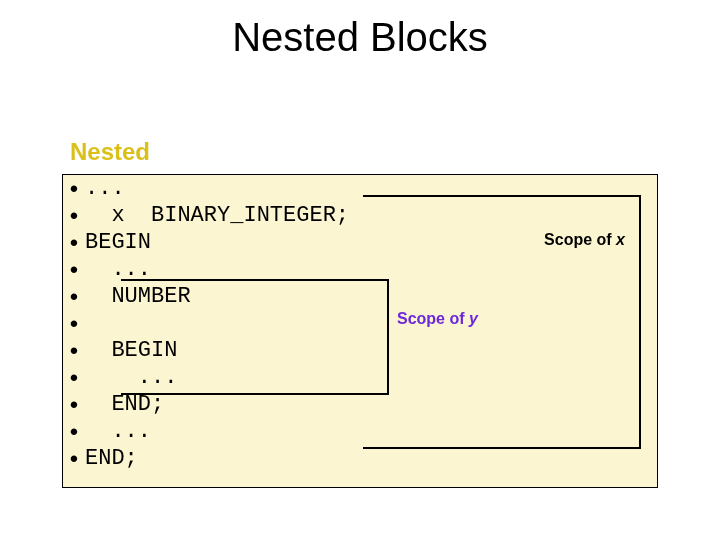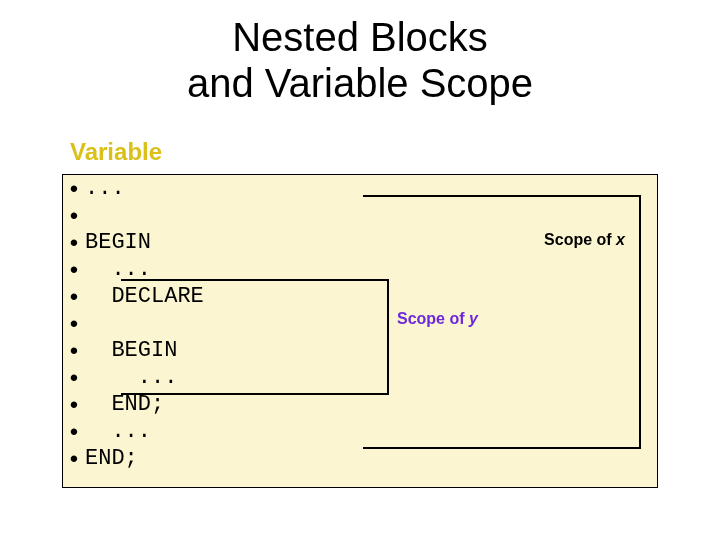--- a/index.html
+++ b/index.html
@@ -20,55 +20,55 @@
   .bracket-y { left: 58px; top: 104px; width: 268px; height: 116px; }
   .bracket-x { left: 300px; top: 20px; width: 278px; height: 254px; }
 </style>
 </head>
 <body>
 
 <div class="slide">
 
   <div class="title">
     <span>Nested Blocks</span><br>
-    <span>and Variable Scope</span>
   </div>
 
-  <div class="subhead">Variable</div>
+  <div class="subhead">Nested</div>
 
   <div class="codebox">
 
     <div class="bracket bracket-x"></div>
     <div class="bracket bracket-y"></div>
 
     <div class="scope-x-label">
       <span>Scope of </span><i>x</i>
     </div>
     <div class="scope-y-label">
       <span>Scope of </span><i>y</i>
     </div>
 
     <div class="codeline">
         <span class="bullet">•</span>
         <span class="text">...</span>
       </div>
     <div class="codeline">
         <span class="bullet">•</span>
+        <span class="text">  x  BINARY_INTEGER;</span>
       </div>
     <div class="codeline">
         <span class="bullet">•</span>
         <span class="text">BEGIN</span>
       </div>
     <div class="codeline">
         <span class="bullet">•</span>
         <span class="text">  ...</span>
       </div>
     <div class="codeline">
         <span class="bullet">•</span>
-        <span class="text">  DECLARE</span>
+        <span class="text">  NUMBER</span>
       </div>
     <div class="codeline">
         <span class="bullet">•</span>
       </div>
     <div class="codeline">
         <span class="bullet">•</span>
         <span class="text">  BEGIN</span>
       </div>
     <div class="codeline">
         <span class="bullet">•</span>

